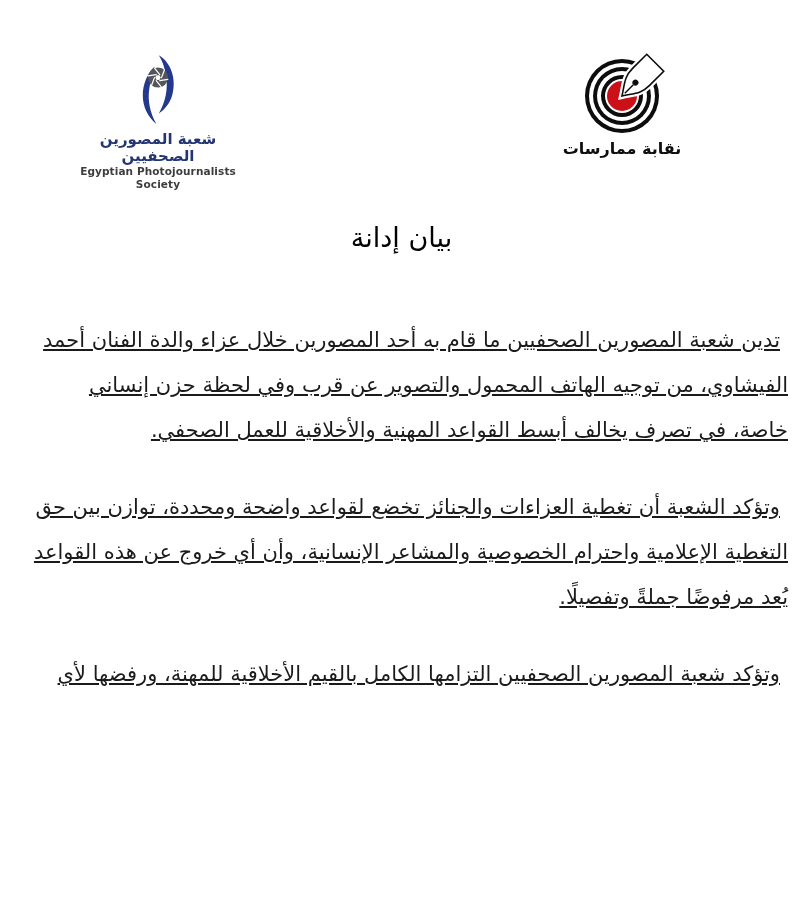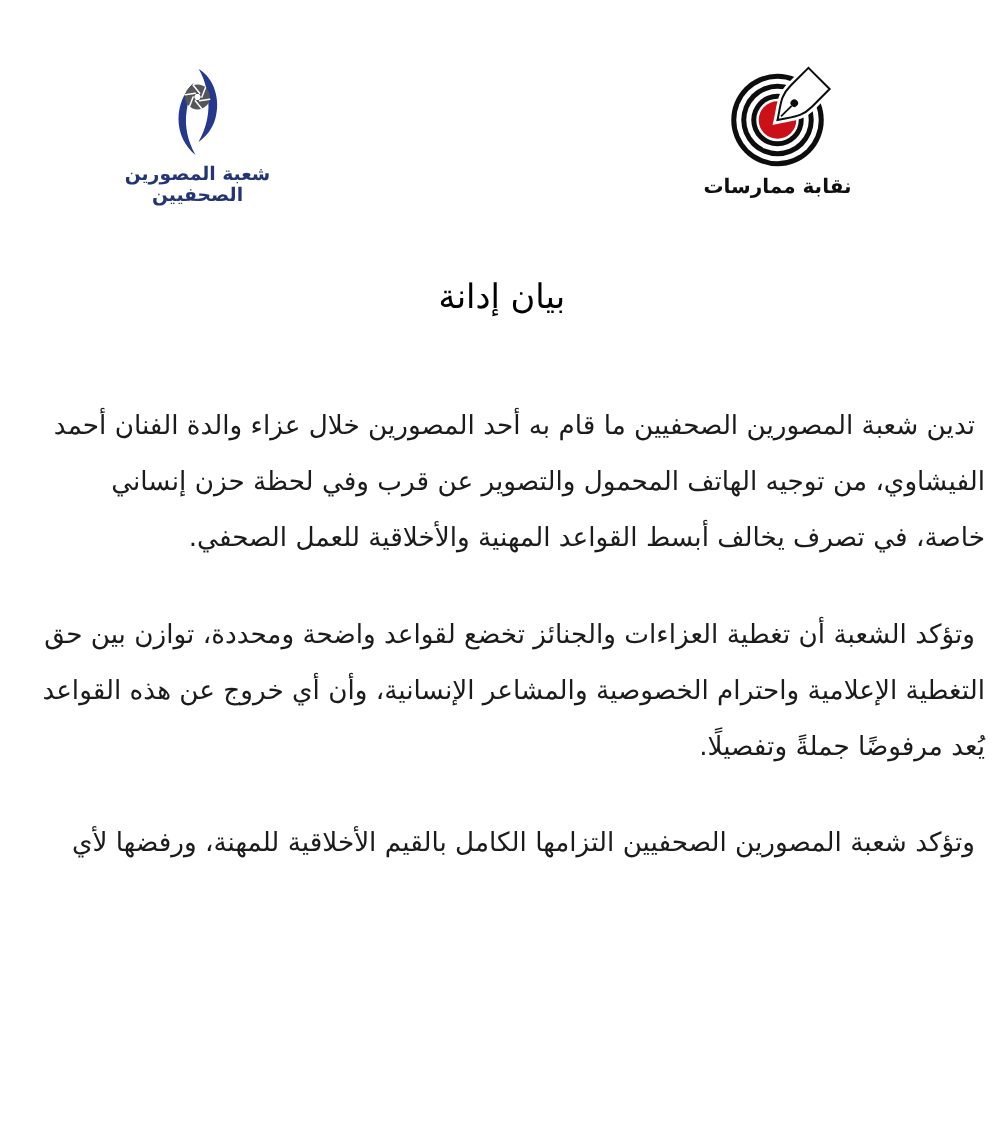--- a/index.html
+++ b/index.html
@@ -71,20 +71,21 @@
     position:absolute;top:220px;left:0;right:0;
     direction:rtl;text-align:center;
     font-size:27px;line-height:36px;
     color:#000000;
   }
   .doc-body{
     position:absolute;top:318px;right:15px;left:33px;
     direction:rtl;text-align:right;
     font-size:21px;line-height:45px;
     color:var(--body-text);
+    text-decoration:underline;
   }
   .doc-body p{margin:0 0 32px 0;text-indent:8px;}
   .signature{
     position:absolute;left:30px;top:800px;
     direction:rtl;
     font-size:26px;line-height:40px;
     color:#7f1d1d;
   }
 </style>
 </head>
@@ -104,20 +105,21 @@
         <line class="aperture-line" x1="8" y1="-9.6" x2="4.4" y2="0"></line>
         <line class="aperture-line" x1="12.3" y1="2.2" x2="2.2" y2="3.8"></line>
         <line class="aperture-line" x1="4.3" y1="11.8" x2="-2.2" y2="3.8"></line>
         <line class="aperture-line" x1="-8" y1="9.6" x2="-4.4" y2="0"></line>
         <line class="aperture-line" x1="-12.3" y1="-2.2" x2="-2.2" y2="-3.8"></line>
         <line class="aperture-line" x1="-4.3" y1="-11.8" x2="2.2" y2="-3.8"></line>
         <polygon class="aperture-hole" points="3.4,0 1.7,2.9 -1.7,2.9 -3.4,0 -1.7,-2.9 1.7,-2.9"></polygon>
       </g>
     </svg>
     <div class="ar">شعبة المصورين الصحفيين</div>
+    <div class="en">Egyptian Photojournalists Society</div>
   </div>
 
   <div class="logo-right">
     <svg width="120" height="92" viewBox="0 0 120 92" xmlns="http://www.w3.org/2000/svg">
       <g transform="translate(58,50)">
         <circle class="ring" r="37"></circle>
         <circle class="ring-gap" r="33"></circle>
         <circle class="ring" r="29"></circle>
         <circle class="ring-gap" r="25"></circle>
         <circle class="ring" r="21"></circle>

